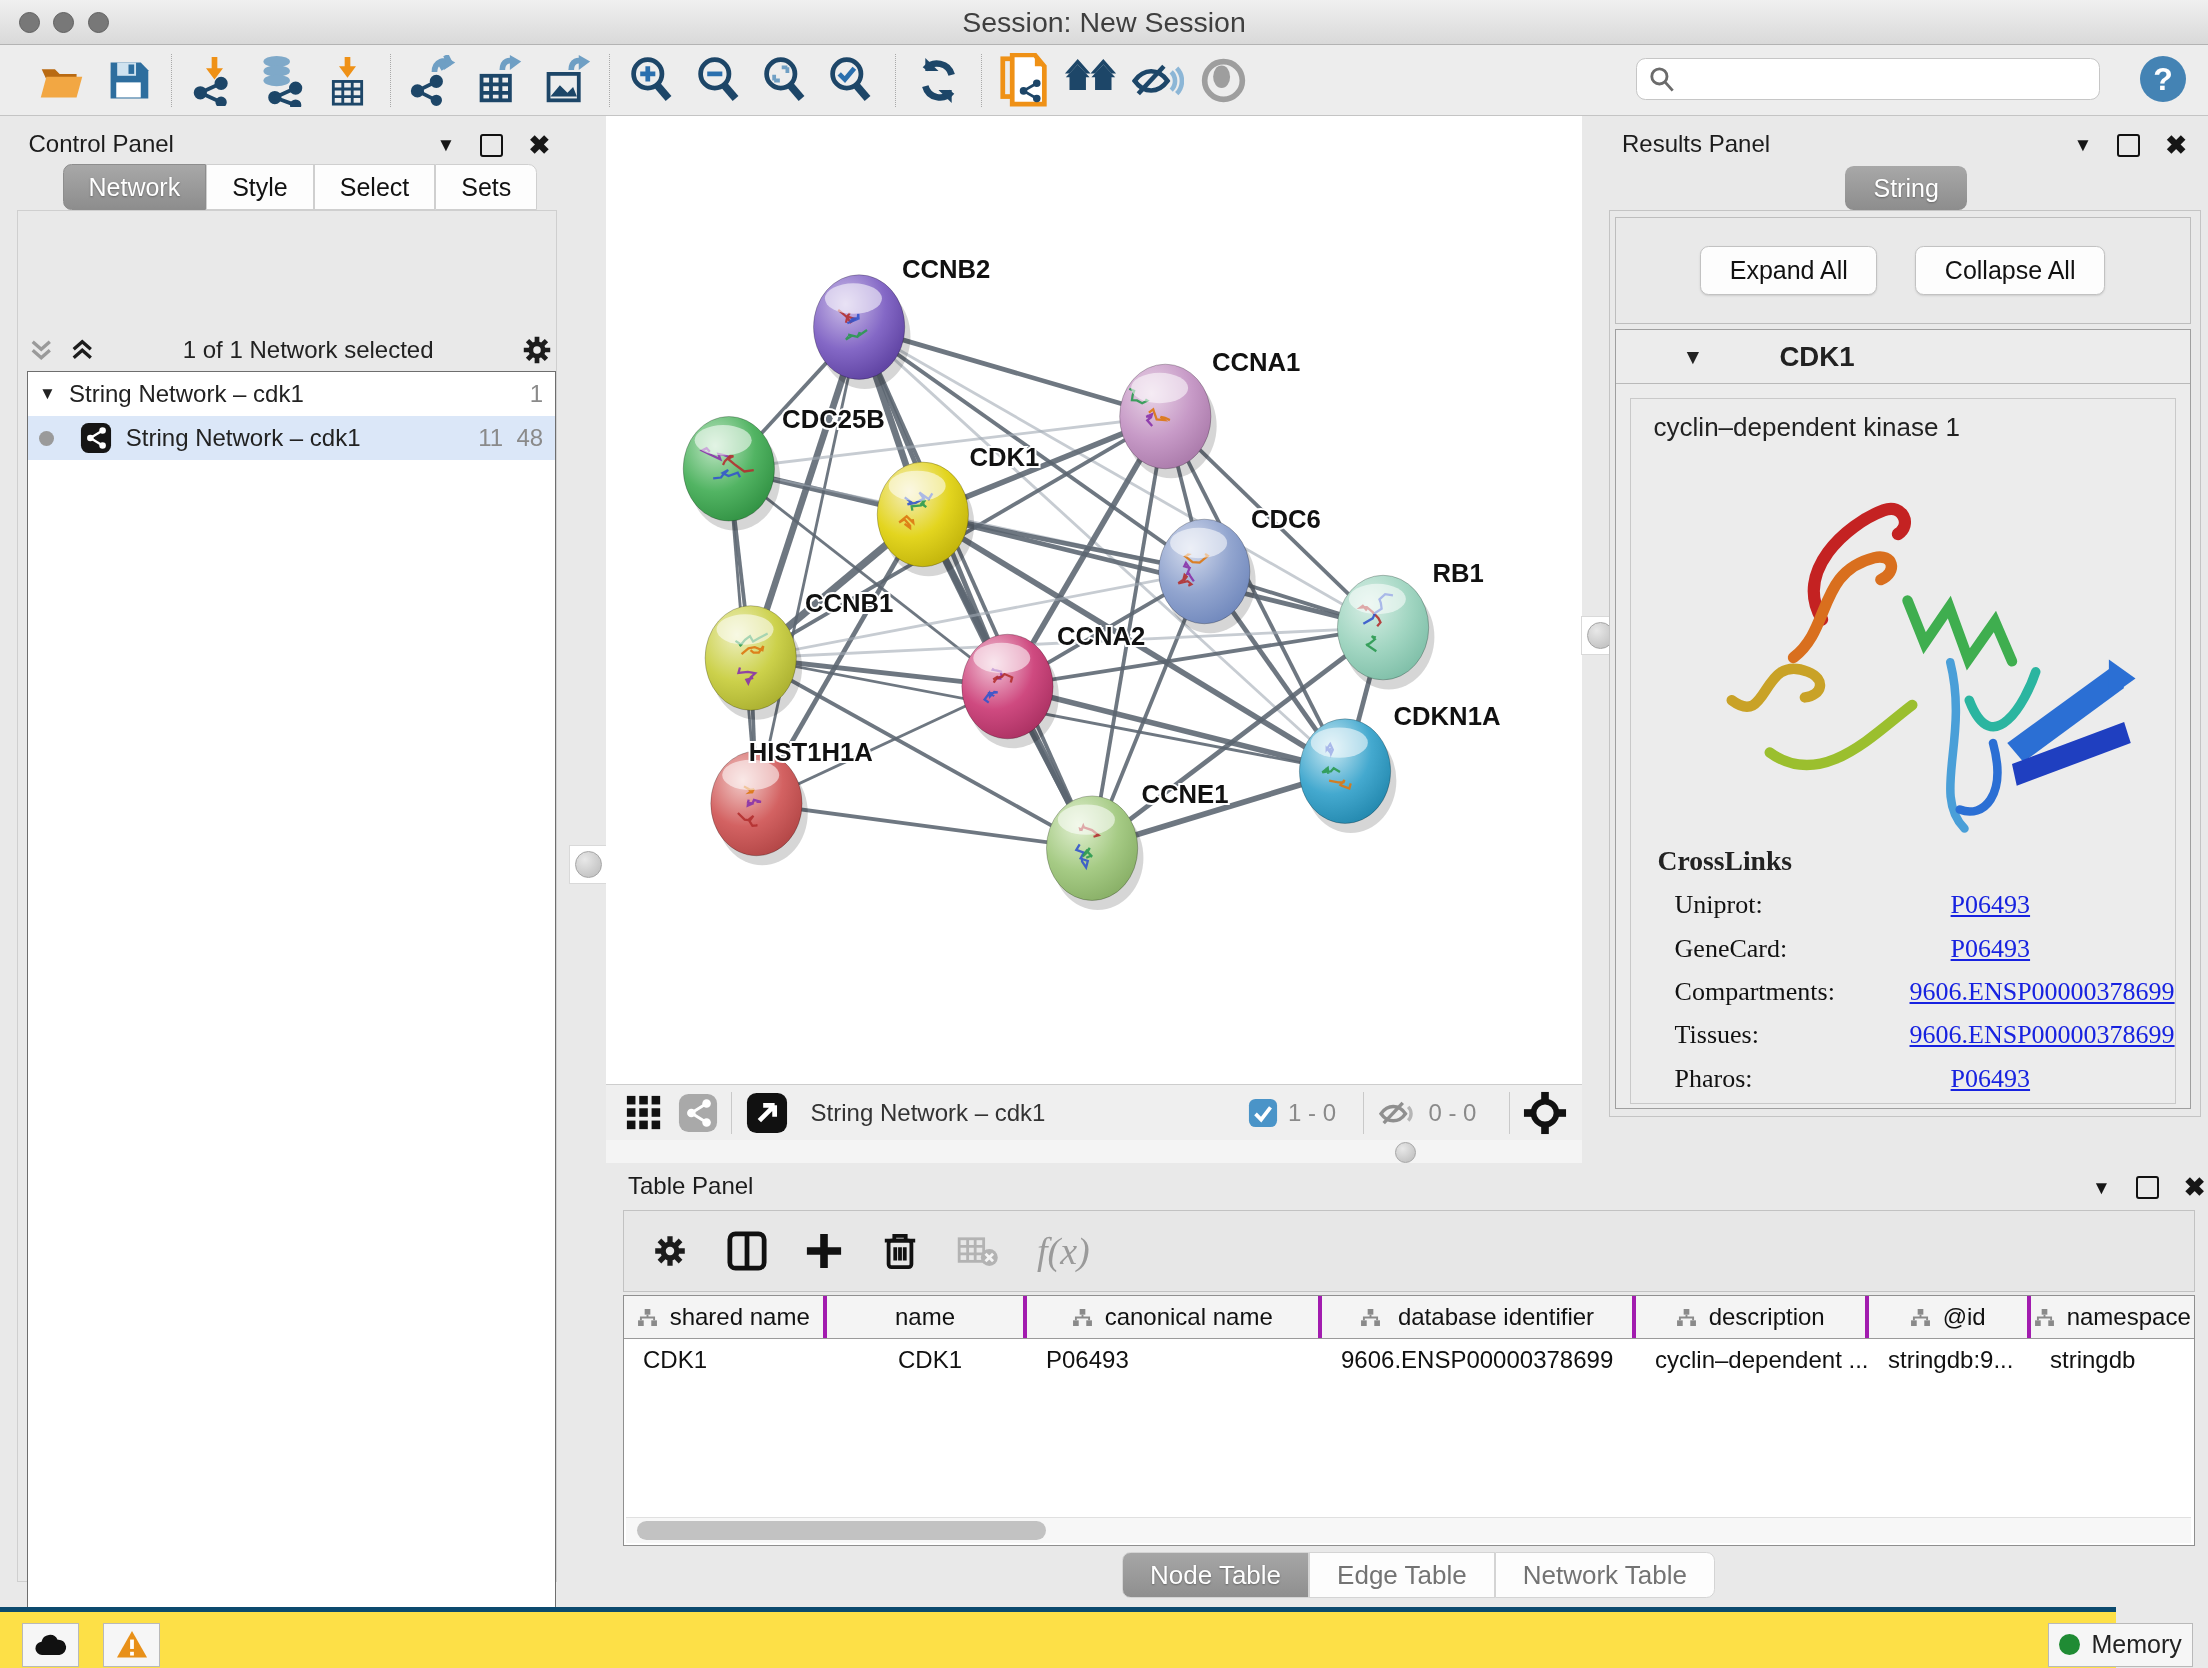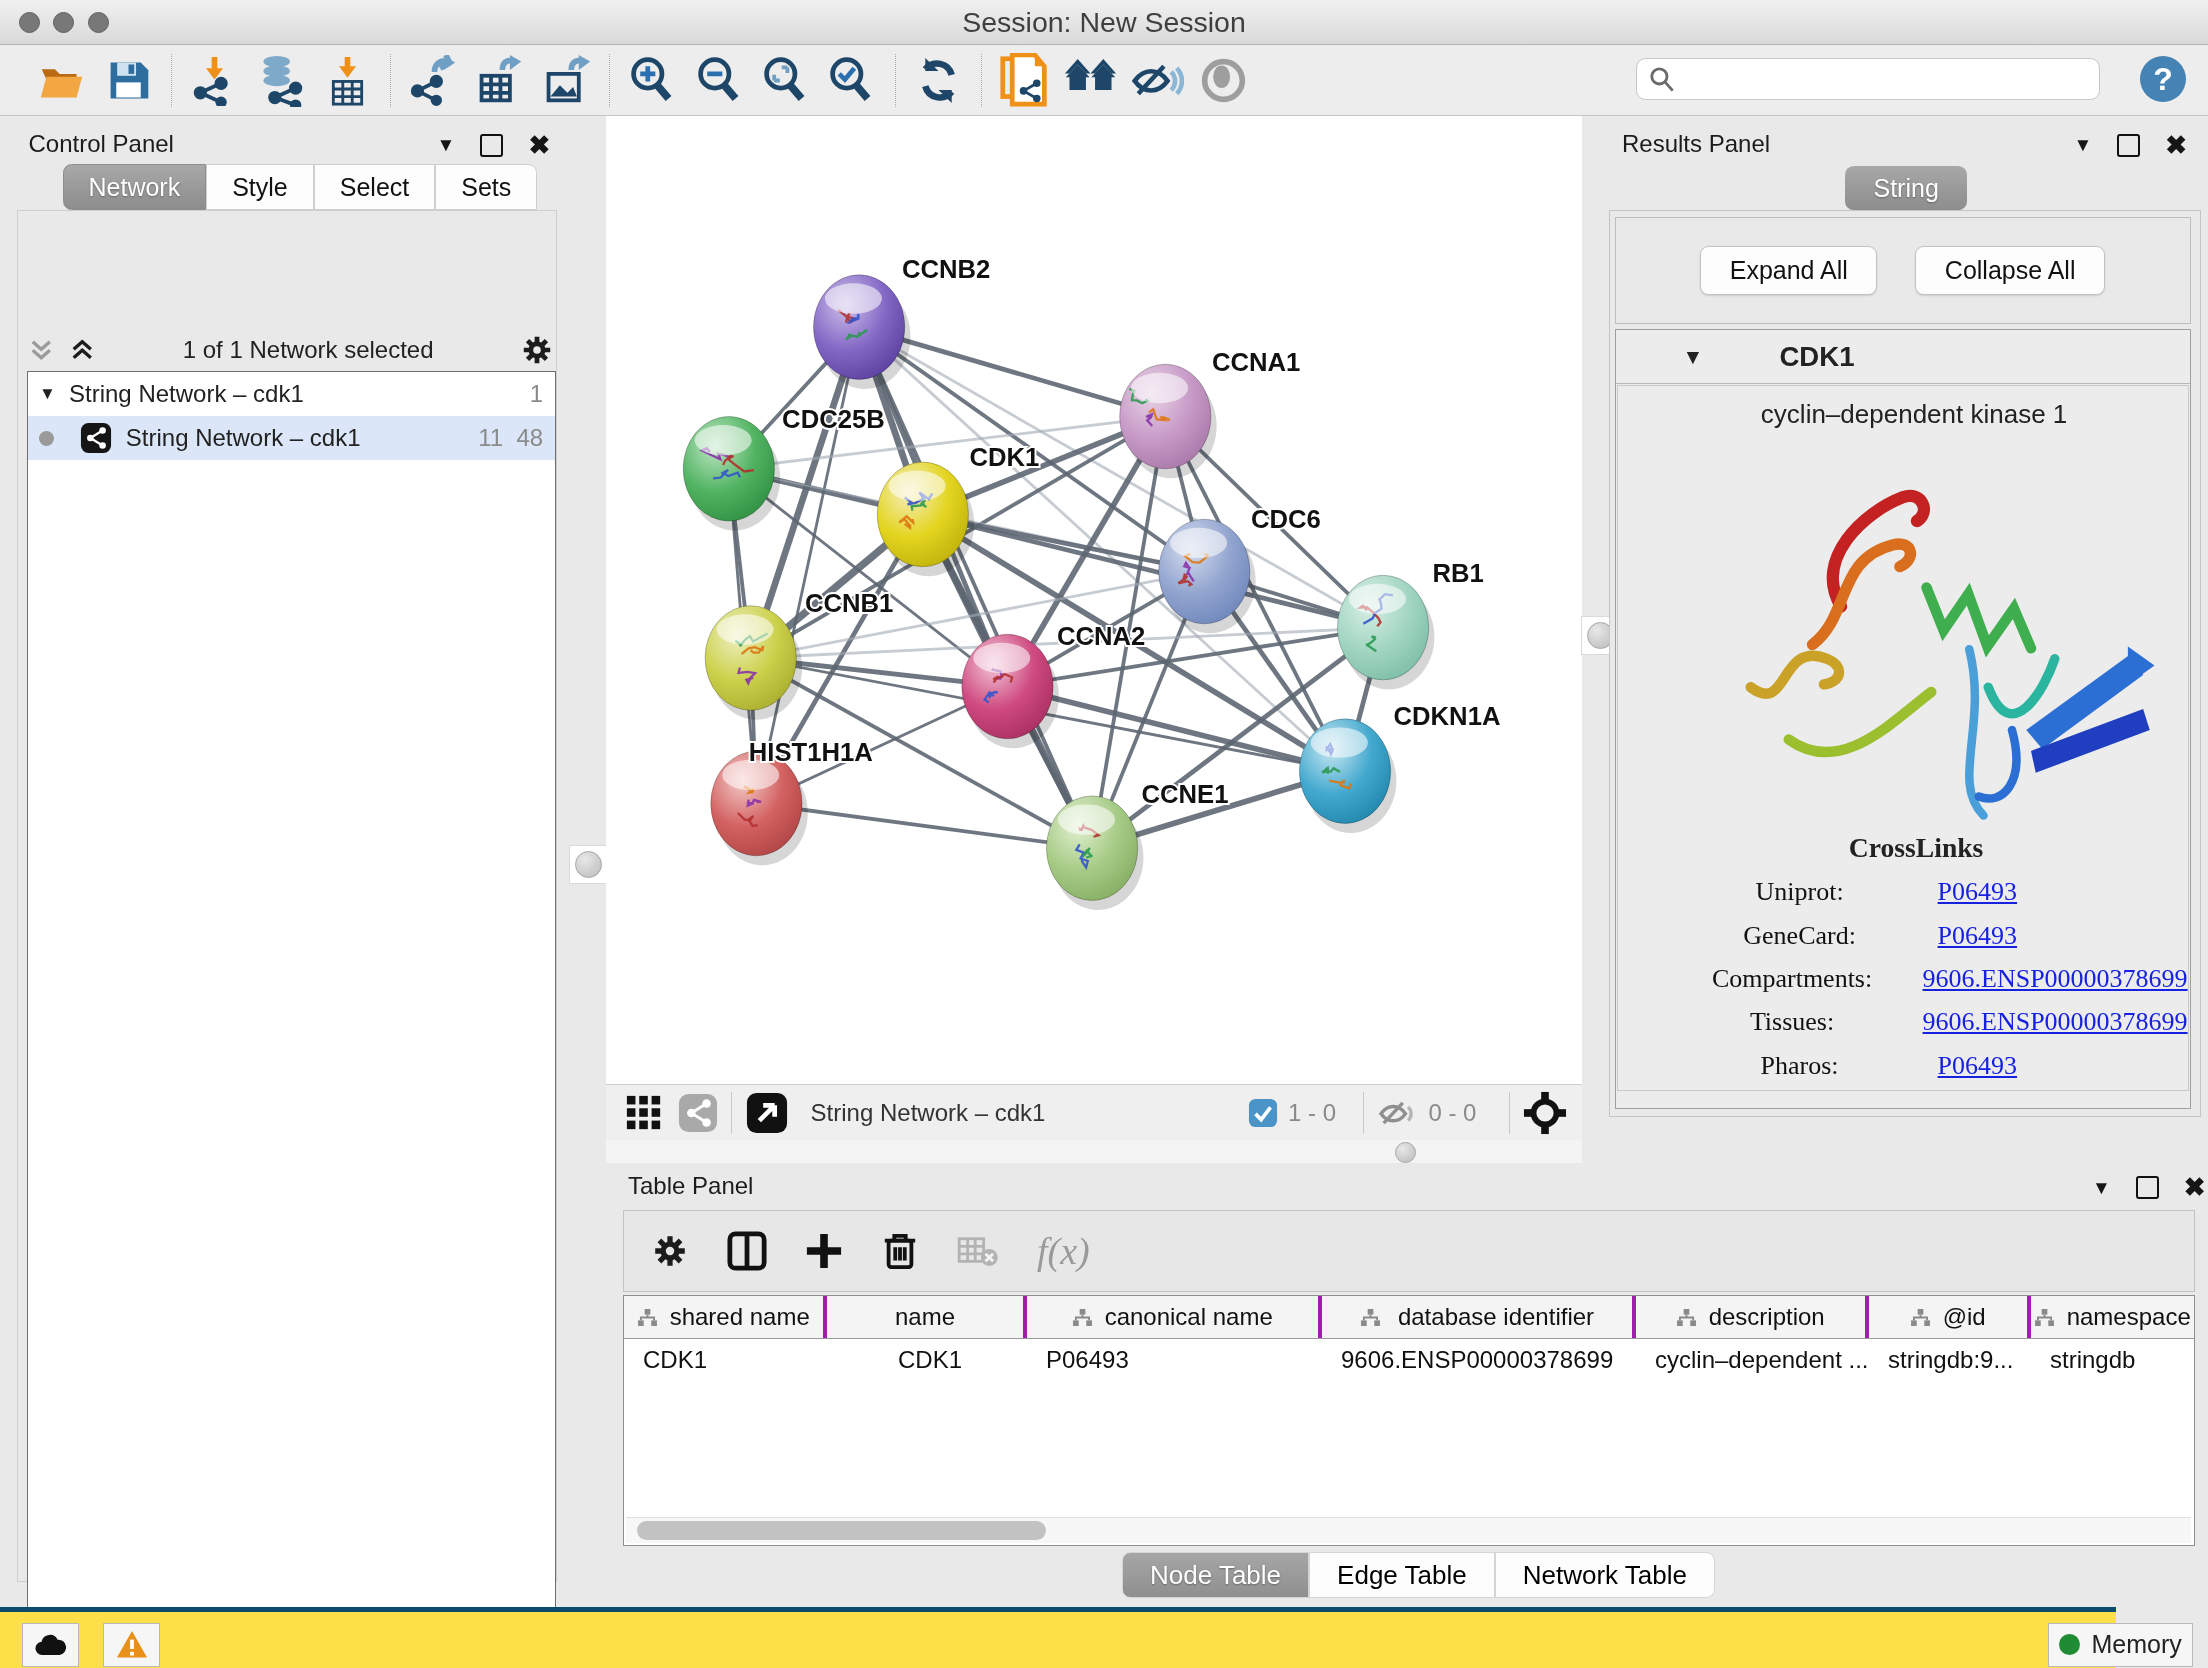--- a/index.html
+++ b/index.html
@@ -18,21 +18,21 @@
   
   .phead{font-size:24px;color:#1c1c1c;}
   .pctrl{font-size:23px;color:#161616;display:flex;gap:25px;align-items:center;}
   .sqico{display:inline-block;width:19px;height:19px;border:2.9px solid #111;border-radius:2.9px;}
   
   .tab{display:inline-block;height:44px;line-height:44px;padding:0 25px;font-size:25px;background:#fdfdfd;border:1px solid #cfcfcf;color:#111;text-align:left;}
   .tab.first{border-radius:8.6px 0 0 0;}
   .tab.last{border-radius:0 8.6px 0 0;}
   .tab.sel{background:linear-gradient(#a8a8a8,#8d8d8d);color:#fff;text-shadow:0 1px 1.9px #666;border-color:#8d8d8d;border-radius:8.6px 0 0 8.6px;}
   .rtab{height:44px;line-height:44px;padding:0 28.5px;font-size:25px;background:linear-gradient(#a8a8a8,#8d8d8d);color:#fff;text-shadow:0 1px 1.9px #666;border-radius:8.6px 8.6px 8.6px 8.6px;display:inline-block;}
-  .btab{display:inline-block;height:44px;line-height:44px;padding:0 27px;font-size:26px;background:#fdfdfd;border:1px solid #d4d4d4;color:#000000;}
+  .btab{display:inline-block;height:44px;line-height:44px;padding:0 27px;font-size:26px;background:#fdfdfd;border:1px solid #d4d4d4;color:#737373;}
   .btab.sel{background:linear-gradient(#a6a6a6,#8f8f8f);color:#fff;text-shadow:0 1px 1.9px #666;border-radius:8.6px 0 0 8.6px;}
   .btab.lastb{border-radius:0 8.6px 8.6px 0;}
   
   .treebox{position:absolute;left:17px;top:249px;width:527px;height:1324px;background:#fff;border:1.9px solid #6e6e6e;}
   .trow{height:44px;display:flex;align-items:center;font-size:24px;gap:13.3px;padding:0 11.4px;}
   .trow.sel{background:#dbe7f8;}
   .num{color:#8a8a8a;font-size:24px;}
   .selbar{position:absolute;left:17px;top:207px;width:527px;height:42px;display:flex;align-items:center;font-size:24px;}
   
   .wbtn{background:#fdfdfd;border:1px solid #c2c2c2;border-radius:8.6px;font-size:25px;color:#111;padding:8.6px 28.5px;box-shadow:0 1px 1.9px #ccc;}
@@ -568,21 +568,21 @@
     <div class="abs" style="left:1.9px;top:88px;width:590px;height:905px;border:1px solid #c4c4c4;background:#e9e9e9;"></div>
     <div class="rbox" style="left:7.6px;top:95px;width:574px;height:105px;display:flex;align-items:center;justify-content:center;gap:38px;">
       <button class="wbtn">Expand All</button>
       <button class="wbtn">Collapse All</button>
     </div>
     <div class="entrybox" style="left:7.6px;top:207px;width:574px;height:778px;">
       <div style="height:53px;display:flex;align-items:center;border-bottom:1.9px solid #b9b9b9;">
         <span style="margin-left:67px;font-size:21px;">▼</span>
         <span style="margin-left:76px;font-size:27.6px;font-weight:bold;">CDK1</span>
       </div>
-      <div style="margin:1px;border:1px solid #c9c9c9;height:704px;background:#ececec;position:relative;text-align:center;">
+      <div style="margin:14px;border:1px solid #c9c9c9;height:704px;background:#ececec;position:relative;">
         <div style="padding:13.3px 0 0 23px;font-size:26px;">cyclin–dependent kinase 1</div>
         <svg width="457" height="380" viewBox="0 0 480 400" style="margin:15px 0 0 48px;">
           <g fill="none" stroke-linecap="round">
             <path d="M150,170 C120,120 175,70 215,55 C235,48 245,70 230,80" stroke="#c42222" stroke-width="13"></path>
             <path d="M120,210 C160,180 145,120 205,105 C225,100 230,120 212,128" stroke="#d96f1e" stroke-width="12"></path>
             <path d="M55,255 C95,285 85,205 135,225 C155,233 150,250 132,252" stroke="#c9a227" stroke-width="11"></path>
             <path d="M95,310 C150,350 205,290 245,260" stroke="#9bbf2e" stroke-width="11"></path>
             <path d="M240,150 l18,45 26-38 20,55 28-40 18,42" stroke="#3fae4f" stroke-width="11"></path>
             <path d="M305,255 C330,320 365,255 375,225" stroke="#2bb5a0" stroke-width="10"></path>
             <path d="M285,215 C305,295 265,355 300,390" stroke="#4a9fd8" stroke-width="9"></path>

